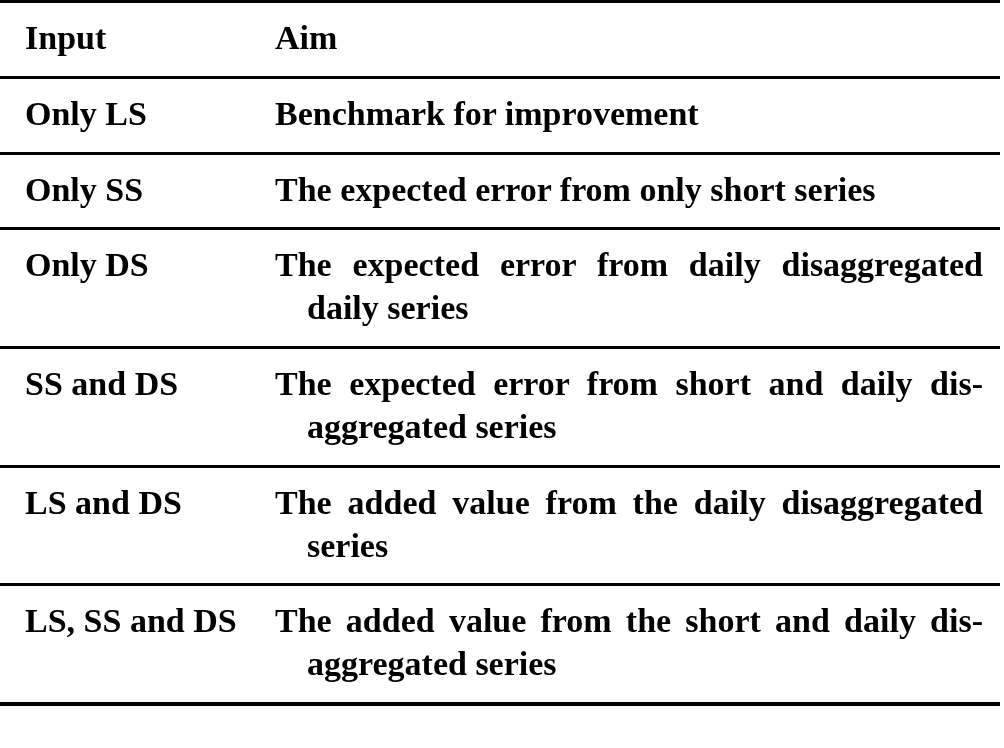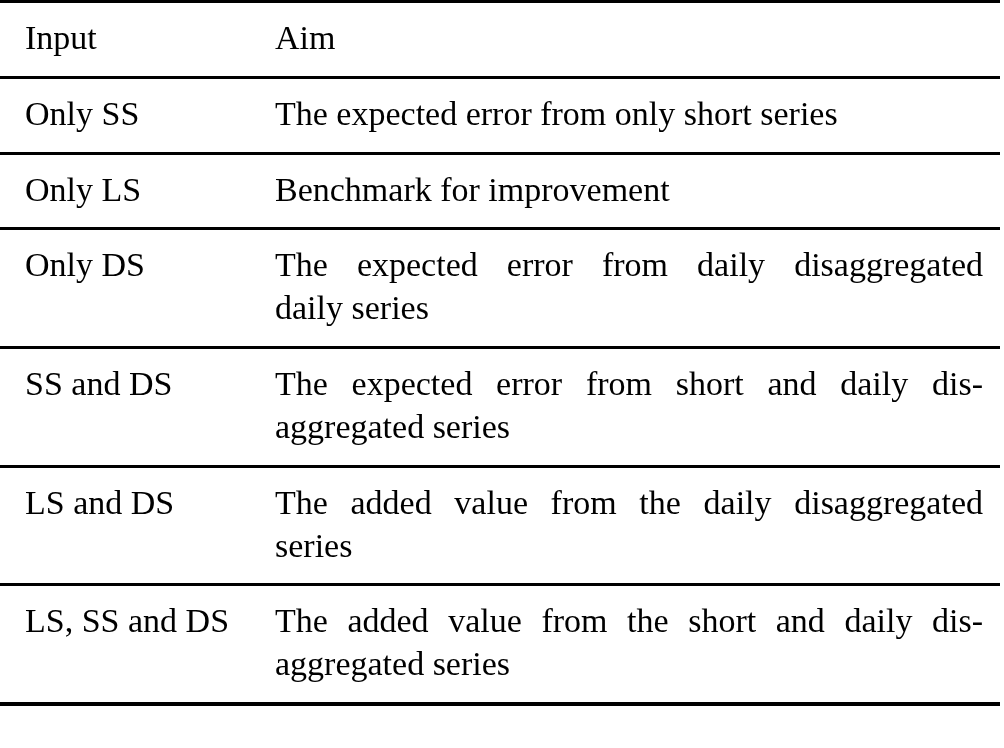--- a/index.html
+++ b/index.html
@@ -44,21 +44,21 @@
   }
 
   table.spec-table tbody tr.last-row > td {
     border-bottom: 4px solid #000;
   }
 
   th, td {
     padding: 0;
     vertical-align: top;
     text-align: left;
-    font-weight: normal;
+    font-weight: bold;
   }
 
   .cell-input {
     padding: 14px 10px 16px 25px;
     white-space: nowrap;
   }
 
   .cell-aim {
     padding: 14px 17px 16px 0;
   }
@@ -72,20 +72,21 @@
   }
 
   .cell-aim.justify .line {
     display: block;
     text-align: justify;
     text-align-last: justify;
     white-space: nowrap;
   }
   .cell-aim.justify .line.last {
     text-align-last: left;
+    margin-left: 32px;
   }
 
   .cell-aim.nowrap {
     white-space: nowrap;
   }
 </style>
 </head>
 <body>
 
 <div class="table-wrap">
@@ -96,27 +97,27 @@
     </colgroup>
     <thead>
       <tr class="head-row">
         <th class="cell-input">Input</th>
         <th class="cell-aim">Aim</th>
       </tr>
     </thead>
     <tbody>
 
       <tr>
-        <td class="cell-input">Only SS</td>
-        <td class="cell-aim nowrap">The expected error from only short series</td>
+        <td class="cell-input">Only LS</td>
+        <td class="cell-aim nowrap">Benchmark for improvement</td>
       </tr>
 
       <tr>
-        <td class="cell-input">Only LS</td>
-        <td class="cell-aim nowrap">Benchmark for improvement</td>
+        <td class="cell-input">Only SS</td>
+        <td class="cell-aim nowrap">The expected error from only short series</td>
       </tr>
 
       <tr>
         <td class="cell-input">Only DS</td>
         <td class="cell-aim justify">
           <span class="line">The expected error from daily disaggregated</span>
           <span class="line last">daily series</span>
         </td>
       </tr>
 

